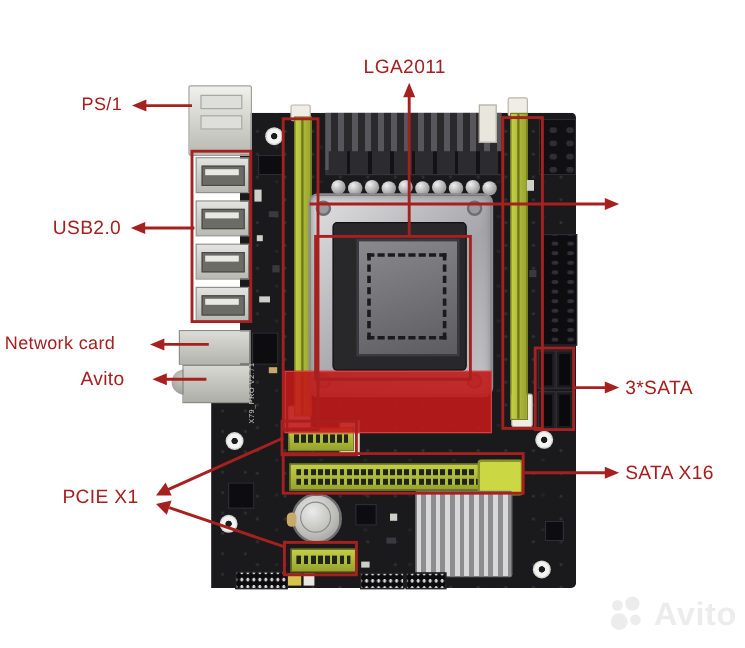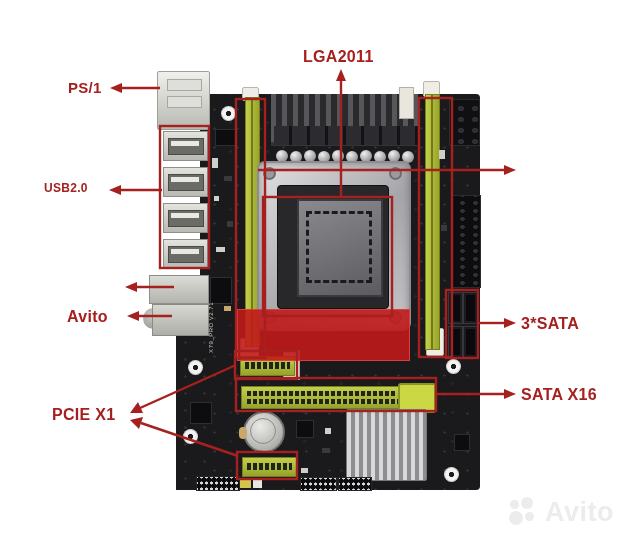--- a/index.html
+++ b/index.html
@@ -64,21 +64,21 @@
   .chip{position:absolute;background:#0d0d0f;border:1px solid #2e2e32;}
   .smd{position:absolute;}
   .silk{position:absolute;left:208px;top:302px;color:#c9c9c5;font-size:6px;letter-spacing:0.5px;
       writing-mode:vertical-rl;transform:rotate(180deg);white-space:nowrap;}
   
   .m2zone{position:absolute;left:237px;top:309px;width:171px;height:50px;background:rgba(192,26,26,0.9);border:1px solid #d84040;}
   .m2banner{position:absolute;left:258px;top:321px;width:142px;height:33px;background:linear-gradient(180deg,#d81414,#b60b0b);
       border:2px solid #8c0d0d;display:flex;align-items:center;justify-content:center;}
   .m2banner span{color:#ffffff;font-weight:bold;font-size:21px;letter-spacing:1px;text-shadow:1px 2px 2px rgba(70,0,0,0.85);}
   
-  .lbl{position:absolute;color:#a6201f;font-weight:bold;letter-spacing:0.3px;line-height:1.12;}
+  .lbl{position:absolute;color:#a6201f;font-weight:normal;letter-spacing:0.3px;line-height:1.12;}
   svg.notes{position:absolute;left:0;top:0;z-index:30;}
   .lblz{z-index:40;}
   
   .wm{position:absolute;left:509px;top:497px;display:flex;align-items:center;gap:6px;z-index:50;}
   .wm-logo{position:relative;width:30px;height:31px;}
   .wm-logo i{position:absolute;border-radius:50%;background:#ececec;}
   .wm-text{color:#ececec;font-size:27px;font-weight:bold;letter-spacing:0.5px;}
 </style>
 </head>
 <body>
@@ -267,21 +267,22 @@
       <polygon points="341,69 336,81 346,81"></polygon>
       <polygon points="516,170 504,165 504,175"></polygon>
       <polygon points="516,323 504,318 504,328"></polygon>
       <polygon points="516,394 504,389 504,399"></polygon>
       <polygon points="130,413 138,402 143,413"></polygon>
       <polygon points="130,420 143,417 139,429"></polygon>
     </g>
   </svg>
 
   <div class="lbl lblz" style="left:68px;top:80px;font-size:15px">PS/1</div>
-  <div class="lbl lblz" style="left:44px;top:182px;font-size:12px">USB2.0</div>
+  <div class="lbl lblz" style="left:44px;top:182px;font-size:16px">USB2.0</div>
+  <div class="lbl lblz" style="left:4px;top:279px;font-size:15px">Network card</div>
   <div class="lbl lblz" style="left:67px;top:308px;font-size:16px">Avito</div>
   <div class="lbl lblz" style="left:303px;top:48px;font-size:16px">LGA2011</div>
   <div class="lbl lblz" style="left:521px;top:315px;font-size:16px">3*SATA</div>
   <div class="lbl lblz" style="left:521px;top:386px;font-size:16px">SATA X16</div>
   <div class="lbl lblz" style="left:52px;top:406px;font-size:16px">PCIE X1</div>
 
   <div class="wm">
     <div class="wm-logo">
       <i style="left:1px;top:3px;width:9px;height:9px"></i>
       <i style="left:12px;top:0px;width:12px;height:12px"></i>

